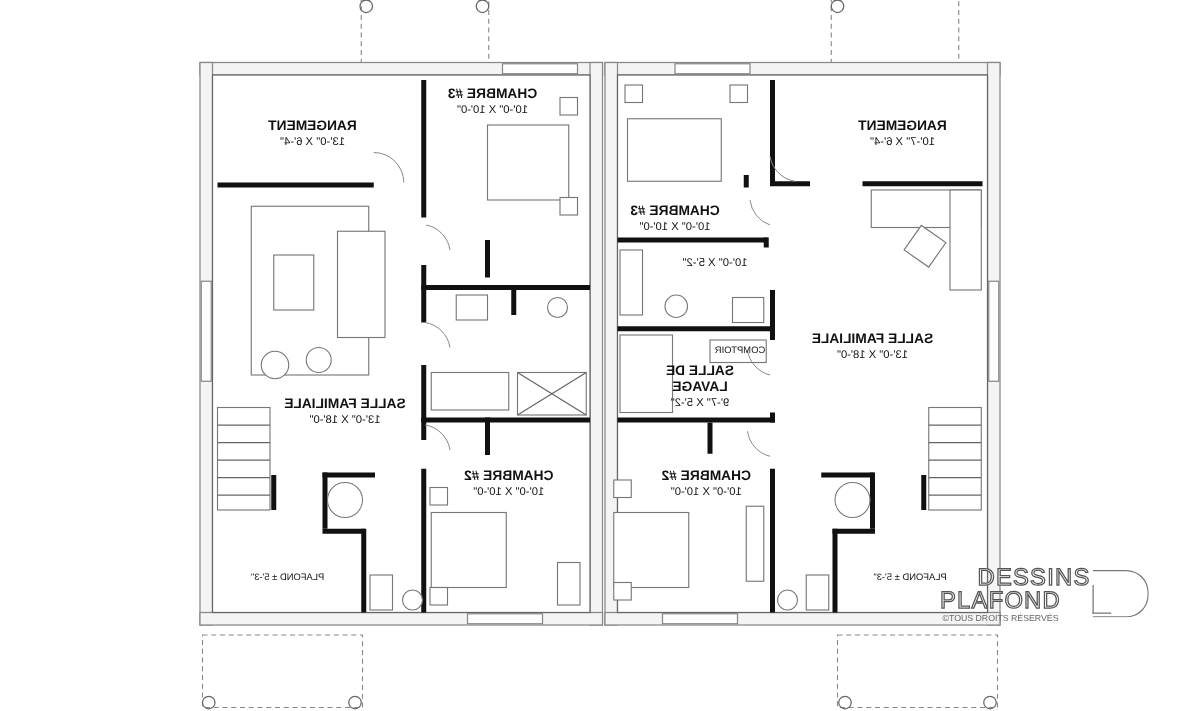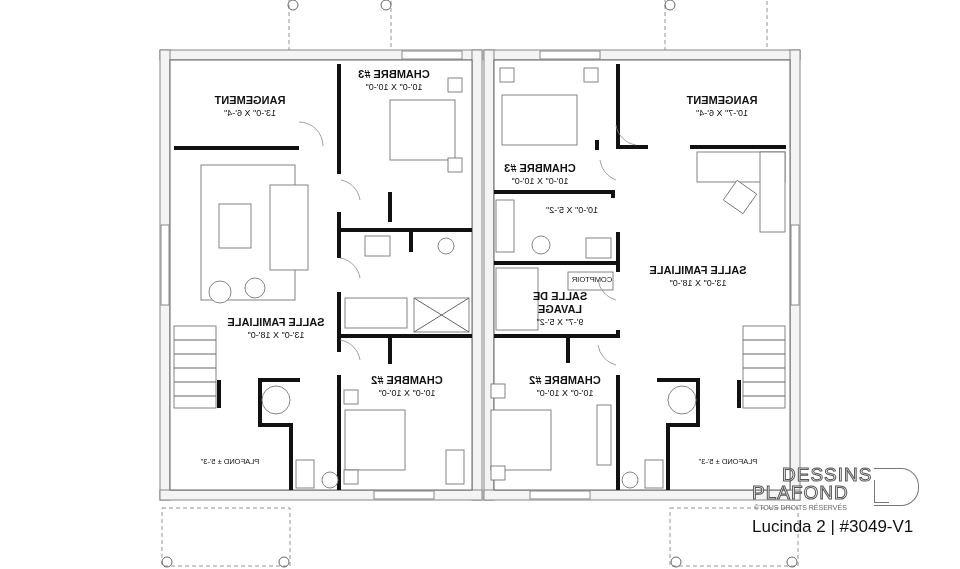--- a/index.html
+++ b/index.html
@@ -7,21 +7,21 @@
   svg{position:absolute;left:0;top:0;}
   .lbl{font-family:"Liberation Sans",sans-serif;font-weight:bold;font-size:11px;fill:#111;}
   .dim{font-family:"Liberation Sans",sans-serif;font-size:9px;fill:#111;}
   .small{font-family:"Liberation Sans",sans-serif;font-size:7.5px;fill:#111;}
   .wall{fill:#111;}
   .thin{stroke:#666;stroke-width:1;fill:none;}
   .furn{stroke:#777;stroke-width:0.9;fill:#fff;}
   .ext{fill:#f4f4f4;stroke:#888;stroke-width:1;}
   .dash{stroke:#888;stroke-width:0.9;fill:none;stroke-dasharray:4 3;}
   .door{stroke:#888;stroke-width:0.8;fill:none;}
-  #brand{position:absolute;left:752px;top:462px;width:180px;height:80px;}
+  #brand{position:absolute;left:752px;top:450px;width:180px;height:80px;}
   .b1{position:absolute;left:30px;top:2px;font-size:19px;color:#fff;-webkit-text-stroke:1px #555;letter-spacing:1px;font-family:"Liberation Sans",sans-serif;}
   .b2{position:absolute;left:0px;top:20px;font-size:19px;color:#fff;-webkit-text-stroke:1px #555;letter-spacing:1px;font-family:"Liberation Sans",sans-serif;}
   .b3{position:absolute;left:2px;top:42px;font-size:7px;color:#666;font-family:"Liberation Sans",sans-serif;}
   .b4{position:absolute;left:0px;top:55px;font-size:17px;color:#111;font-family:"Liberation Sans",sans-serif;}
   .logo-d{position:absolute;left:122px;top:6px;width:44px;height:36px;border:1.5px solid #777;border-left:none;border-radius:0 18px 18px 0;}
   .logo-s{position:absolute;left:122px;top:18px;width:14px;height:22px;border:1.5px solid #777;border-top:none;border-right:none;}
 </style>
 </head>
 <body>
 
@@ -247,14 +247,13 @@
       </g>
   </g>
 </svg>
 
 <div id="brand">
   <div class="logo-d"></div>
   <div class="logo-s"></div>
   <div class="b1">DESSINS</div>
   <div class="b2">PLAFOND</div>
   <div class="b3">©TOUS DROITS RÉSERVÉS</div>
-  <div class="b4">Lucinda 2 | #3049-V1</div>
 </div>
 
 </body></html>

